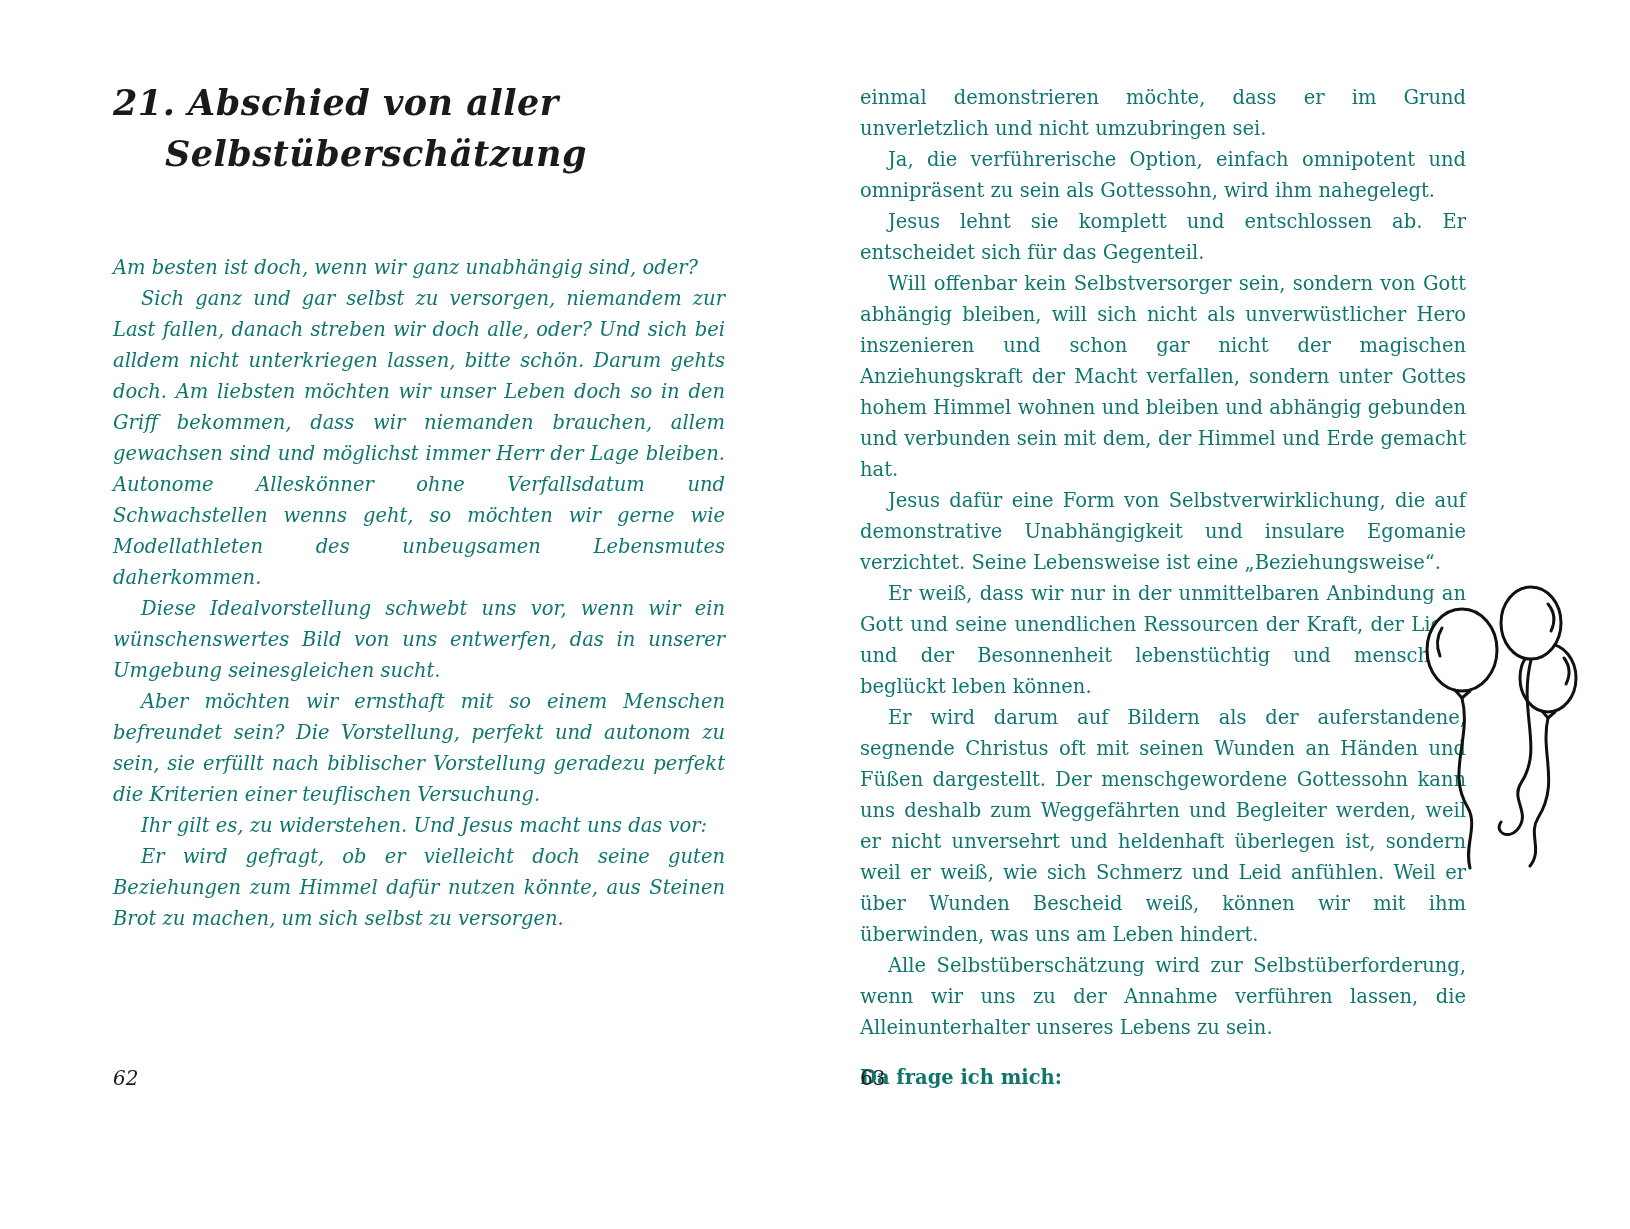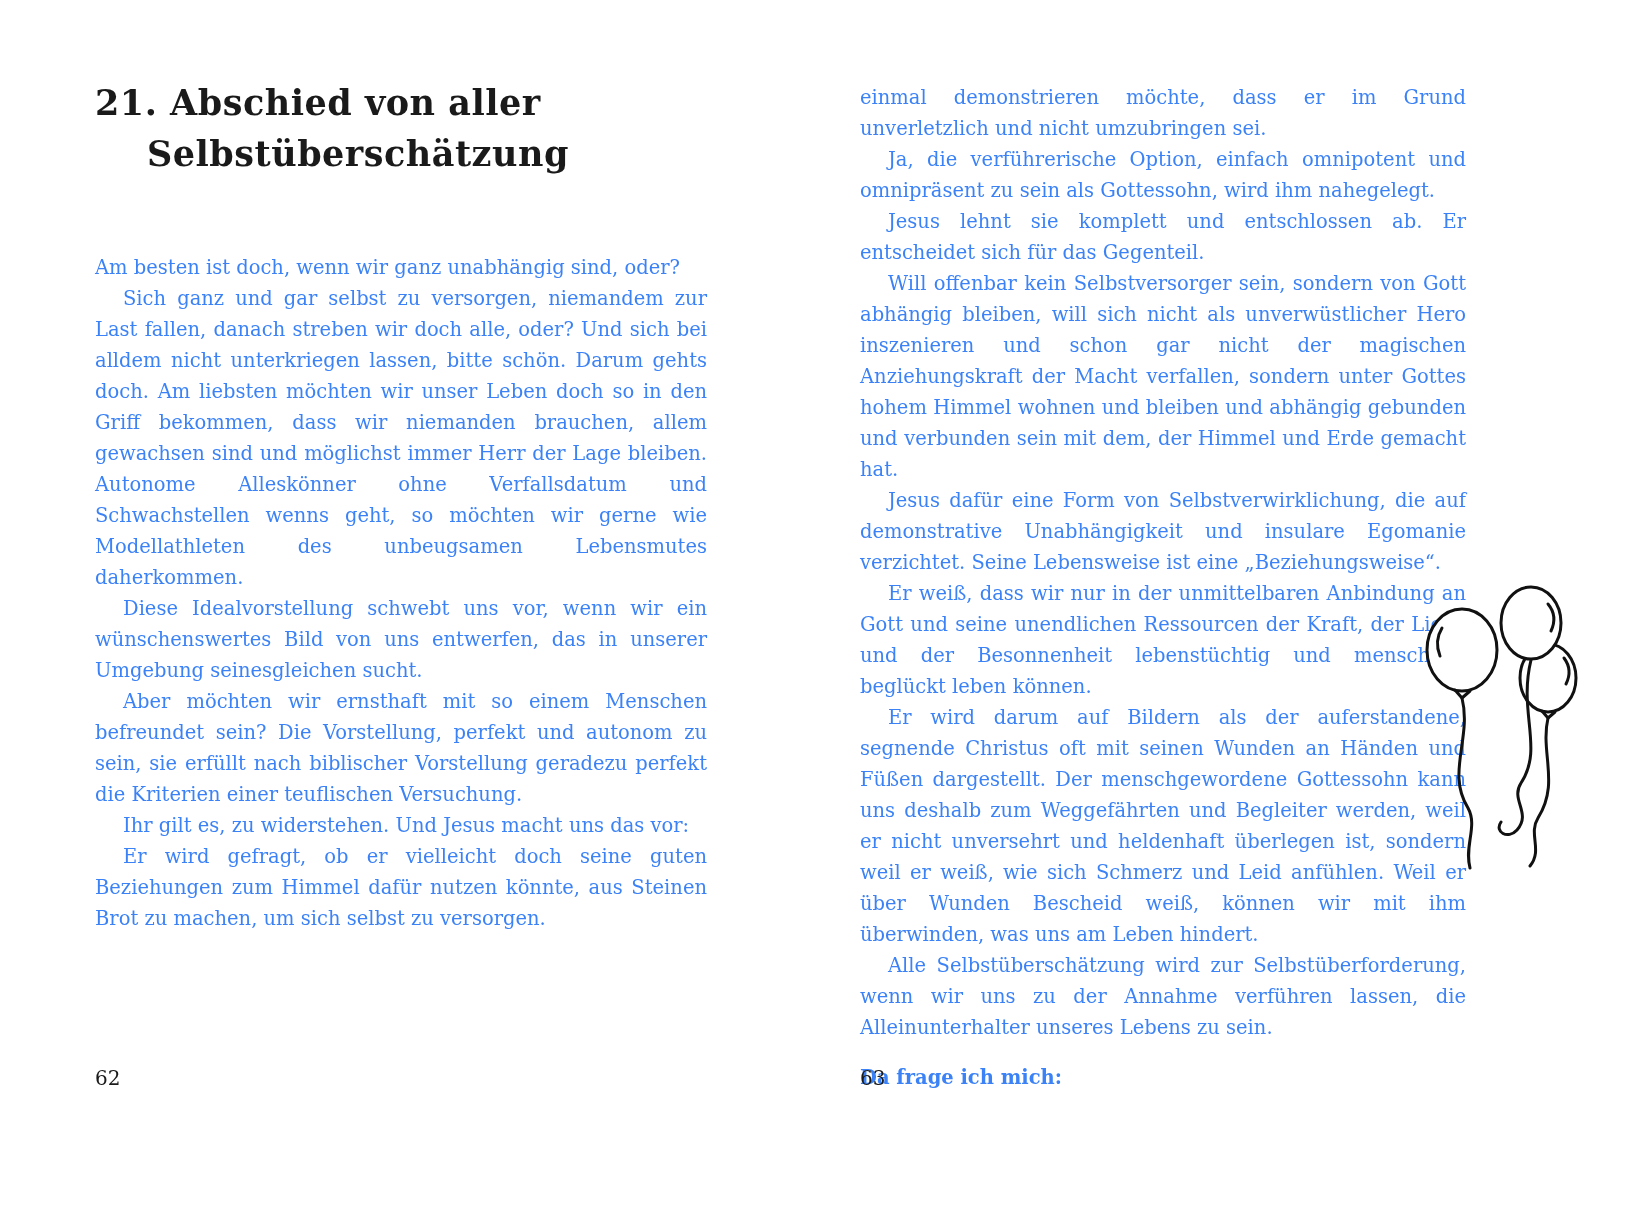--- a/index.html
+++ b/index.html
@@ -9,39 +9,39 @@
     height: 1229px;
     background: #ffffff;
     font-family: "DejaVu Serif", "Liberation Serif", serif;
     color: #111111;
     overflow: hidden;
   }
   .page {
     position: absolute;
     top: 0;
   }
-  .page-left  { left: 95px; width: 612px; }
+  .page-left  { left: 113px; width: 612px; font-style: italic; }
   .page-right { left: 860px; width: 606px; }
 
   .chapter-heading {
     margin-top: 78px;
     font-family: "DejaVu Serif", "Liberation Serif", serif;
     font-size: 35px;
     font-weight: 600;
     letter-spacing: 0.5px;
     line-height: 1.45;
     color: #1a1a1a;
   }
   .chapter-heading .line2 { margin-left: 52px; display: block; }
 
   .body-text {
     font-size: 19.5px;
     line-height: 31px;
     text-align: justify;
-    color: #3b82f6;
+    color: #0f766e;
   }
   .page-left  .body-text { margin-top: 72px; }
   .page-right .body-text { margin-top: 82px; }
 
   .body-text p { margin: 0; }
   .body-text p.indent { text-indent: 28px; }
 
   .question-block { margin-top: 19px; }
   .question-heading {
     font-size: 19.5px;

